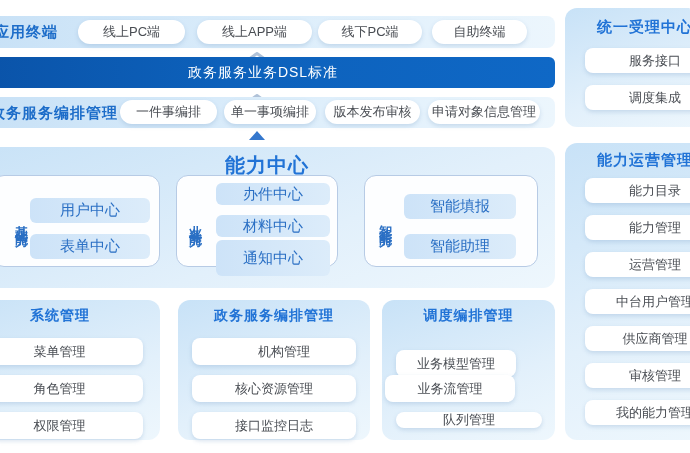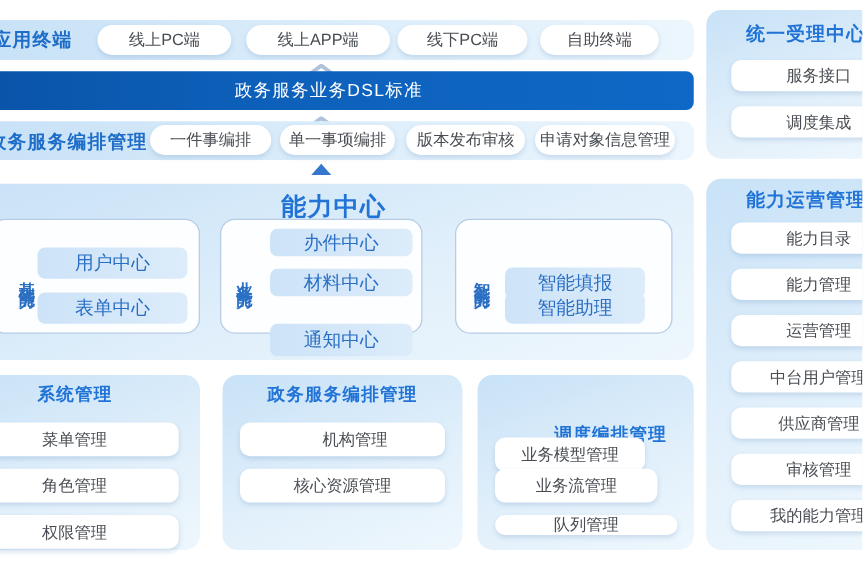--- a/index.html
+++ b/index.html
@@ -84,42 +84,43 @@
 
   <div class="abs groupbox" style="left:-8px;top:175px;width:168px;height:92px;"></div>
   <div class="abs vlabel" style="left:12px;top:178px;height:86px;">基础能力</div>
   <div class="abs pillb" style="left:30px;top:198px;width:120px;height:25px;">用户中心</div>
   <div class="abs pillb" style="left:30px;top:234px;width:120px;height:25px;">表单中心</div>
 
   <div class="abs groupbox" style="left:176px;top:175px;width:162px;height:92px;"></div>
   <div class="abs vlabel" style="left:186px;top:178px;height:86px;">业务能力</div>
   <div class="abs pillb" style="left:216px;top:183px;width:114px;height:22px;">办件中心</div>
   <div class="abs pillb" style="left:216px;top:215px;width:114px;height:22px;">材料中心</div>
-  <div class="abs pillb" style="left:216px;top:259px;width:114px;height:26px;">通知中心</div>
+  <div class="abs pillb" style="left:216px;top:240px;width:114px;height:36px;">通知中心</div>
 
   <div class="abs groupbox" style="left:364px;top:175px;width:174px;height:92px;"></div>
   <div class="abs vlabel" style="left:376px;top:178px;height:86px;">智能能力</div>
-  <div class="abs pillb" style="left:404px;top:214px;width:112px;height:25px;">智能填报</div>
+  <div class="abs pillb" style="left:404px;top:194px;width:112px;height:25px;">智能填报</div>
   <div class="abs pillb" style="left:404px;top:234px;width:112px;height:25px;">智能助理</div>
 
   <div class="abs secbox" style="left:-40px;top:300px;width:200px;height:140px;"></div>
   <div class="abs title" style="left:-20px;top:307px;width:160px;">系统管理</div>
   <div class="abs pillw pill-sq" style="left:-24px;top:338px;width:167px;height:27px;">菜单管理</div>
   <div class="abs pillw pill-sq" style="left:-24px;top:375px;width:167px;height:27px;">角色管理</div>
   <div class="abs pillw pill-sq" style="left:-24px;top:412px;width:167px;height:27px;">权限管理</div>
 
   <div class="abs secbox" style="left:178px;top:300px;width:192px;height:140px;"></div>
   <div class="abs title" style="left:188px;top:307px;width:172px;">政务服务编排管理</div>
   <div class="abs pillw pill-sq" style="left:192px;top:338px;width:164px;height:27px;padding-left:20px;">机构管理</div>
   <div class="abs pillw pill-sq" style="left:192px;top:375px;width:164px;height:27px;">核心资源管理</div>
+  <div class="abs pillw pill-sq" style="left:192px;top:412px;width:164px;height:27px;">接口监控日志</div>
 
   <div class="abs secbox" style="left:382px;top:300px;width:173px;height:140px;"></div>
-  <div class="abs title" style="left:410px;top:307px;width:157px;margin-top:32px;">调度编排管理</div>
+  <div class="abs title" style="left:390px;top:307px;width:157px;">调度编排管理</div>
   <div class="abs pillw pill-sq" style="left:396px;top:338px;width:120px;height:27px;margin-top:12px;">业务模型管理</div>
-  <div class="abs pillw pill-sq" style="left:396px;top:375px;width:130px;height:27px;">业务流管理</div>
+  <div class="abs pillw pill-sq" style="left:385px;top:375px;width:130px;height:27px;">业务流管理</div>
   <div class="abs pillw pill-sq" style="left:396px;top:412px;width:146px;height:16px;">队列管理</div>
 
   <div class="abs secbox" style="left:565px;top:8px;width:160px;height:119px;"></div>
   <div class="abs title" style="left:575px;top:18px;width:140px;font-size:15px;">统一受理中心</div>
   <div class="abs pillw pill-sq" style="left:585px;top:48px;width:140px;height:25px;">服务接口</div>
   <div class="abs pillw pill-sq" style="left:585px;top:85px;width:140px;height:25px;">调度集成</div>
 
   <div class="abs secbox" style="left:565px;top:143px;width:160px;height:297px;"></div>
   <div class="abs title" style="left:575px;top:151px;width:140px;font-size:15px;">能力运营管理</div>
   <div class="abs pillw pill-sq" style="left:585px;top:178px;width:140px;height:25px;">能力目录</div>

